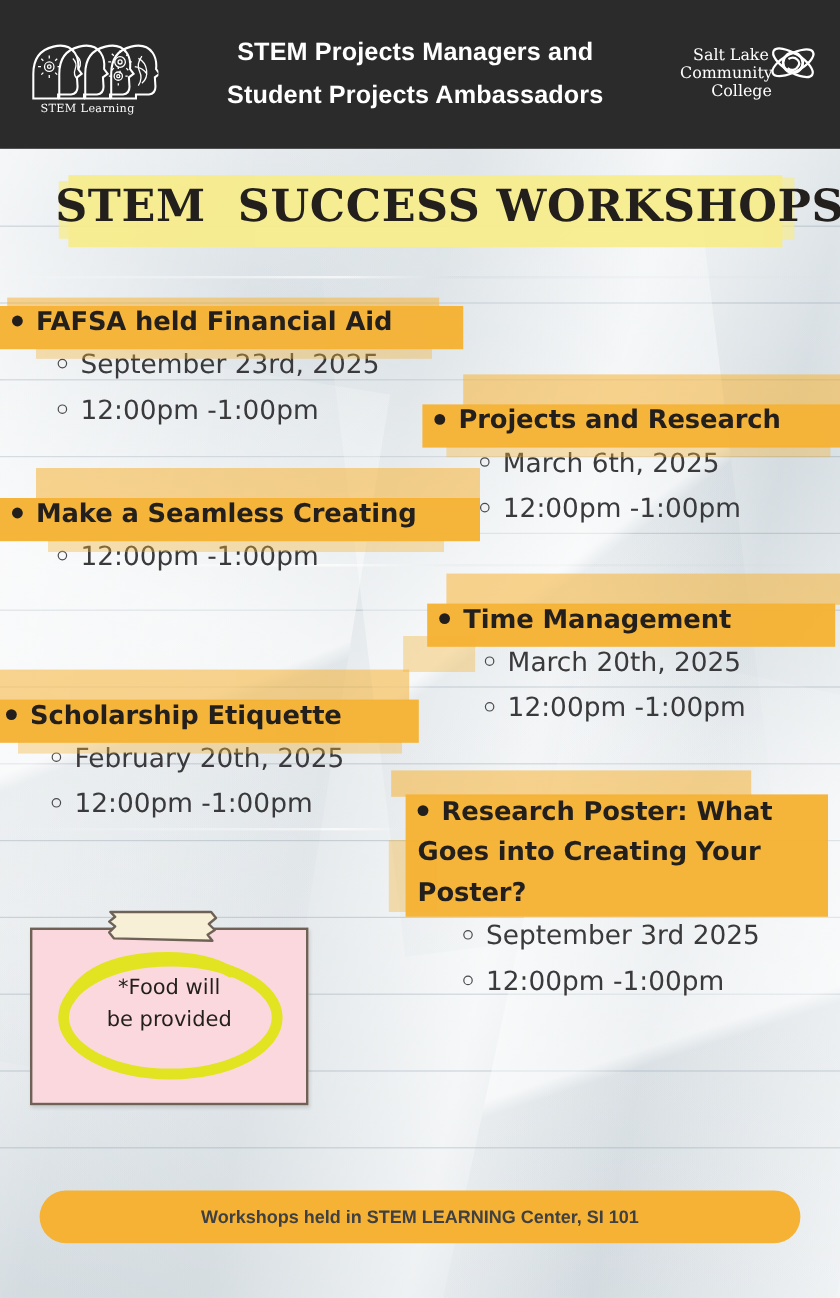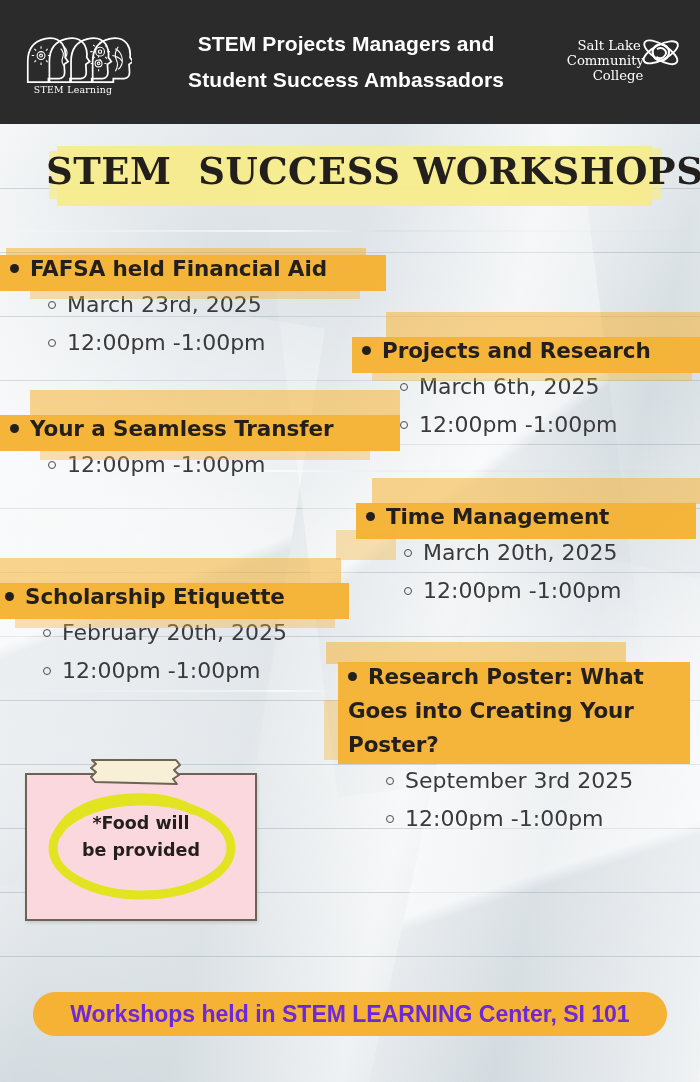--- a/index.html
+++ b/index.html
@@ -206,21 +206,21 @@
     height: 118px;
     z-index: 1;
   }
   #note-text {
     position: absolute;
     z-index: 2;
     left: 0; right: 0;
     top: 35px;
     text-align: center;
     font-family: "DejaVu Sans", sans-serif;
-    font-weight: bold;
+    font-weight: normal;
     font-size: 17.5px;
     line-height: 27px;
     color: #231f1c;
   }
 
   
   #footer-pill {
     position: absolute;
     left: 33px;
     top: 992px;
@@ -228,22 +228,22 @@
     height: 44px;
     background: #f5b234;
     border-radius: 22px;
     display: flex;
     align-items: center;
     justify-content: center;
   }
   #footer-text {
     font-family: "Liberation Sans", sans-serif;
     font-weight: bold;
-    font-size: 23px;
-    color: #6d28d9;
+    font-size: 15px;
+    color: #404040;
     white-space: pre;
   }
 </style>
 </head>
 <body>
 
 <div id="poster">
 
   <div class="ruled" style="top:316px"></div>
   <div class="ruled" style="top:380px"></div>
@@ -288,21 +288,21 @@
           <circle cx="172" cy="82" r="2.6"></circle>
           <path d="M172 70 v-4 M172 94 v4 M160 82 h-4 M184 82 h4"></path>
           <path d="M212 48 q-10 14 -4 26 q6 12 -2 24 M206 52 q12 6 14 20 q2 14 -8 22 M200 66 q14 2 20 12"></path>
         </g>
         <text x="120" y="142" font-family="DejaVu Serif, serif" font-size="19" fill="#ffffff" text-anchor="middle" letter-spacing="0.6">STEM Learning</text>
       </svg>
     </div>
 
     <div id="header-title">
       <div>STEM Projects Managers and</div>
-      <div>Student Success Ambassadors</div>
+      <div>Student Projects Ambassadors</div>
     </div>
 
     <div id="slcc-logo">
       <svg viewBox="0 0 200 90" width="126" height="57" aria-hidden="true">
         <g font-family="DejaVu Serif, serif" fill="#ffffff" text-anchor="middle">
           <text x="78" y="28" font-size="21">Salt Lake</text>
           <text x="72" y="52" font-size="21">Community</text>
           <text x="92" y="76" font-size="21">College</text>
         </g>
         <g fill="none" stroke="#ffffff" stroke-width="3">
@@ -320,41 +320,41 @@
     <div id="poster-title">STEM  SUCCESS WORKSHOPS</div>
   </div>
 
   <div class="workshop" style="left:10px; top:252px;">
     <div class="hl-head">
       <div class="hl-band b1" style="left:-12px; top:3px; width:388px; height:36px;"></div>
       <div class="hl-band b2" style="left:-4px; top:-4px; width:360px; height:10px;"></div>
       <div class="hl-band b3" style="left:20px; top:38px; width:330px; height:9px;"></div>
       <div class="head-text"><span class="bullet-dot"></span><span>FAFSA held Financial Aid</span></div>
     </div>
-    <div class="sub"><span class="ring"></span><span>March 23rd, 2025</span></div>
+    <div class="sub"><span class="ring"></span><span>September 23rd, 2025</span></div>
     <div class="sub"><span class="ring"></span><span>12:00pm -1:00pm</span></div>
   </div>
 
   <div class="workshop" style="left:362px; top:334px;">
     <div class="hl-head">
       <div class="hl-band b1" style="left:-10px; top:3px; width:348px; height:36px;"></div>
       <div class="hl-band b2" style="left:24px; top:-22px; width:316px; height:26px;"></div>
       <div class="hl-band b3" style="left:10px; top:38px; width:320px; height:9px;"></div>
       <div class="head-text"><span class="bullet-dot"></span><span>Projects and Research</span></div>
     </div>
     <div class="sub"><span class="ring"></span><span>March 6th, 2025</span></div>
     <div class="sub"><span class="ring"></span><span>12:00pm -1:00pm</span></div>
   </div>
 
   <div class="workshop" style="left:10px; top:412px;">
     <div class="hl-head">
       <div class="hl-band b1" style="left:-12px; top:3px; width:402px; height:36px;"></div>
       <div class="hl-band b2" style="left:20px; top:-22px; width:370px; height:26px;"></div>
       <div class="hl-band b3" style="left:30px; top:38px; width:330px; height:10px;"></div>
-      <div class="head-text"><span class="bullet-dot"></span><span>Your a Seamless Transfer</span></div>
+      <div class="head-text"><span class="bullet-dot"></span><span>Make a Seamless Creating</span></div>
     </div>
     <div class="sub"><span class="ring"></span><span>12:00pm -1:00pm</span></div>
   </div>
 
   <div class="workshop" style="left:366px; top:500px;">
     <div class="hl-head">
       <div class="hl-band b1" style="left:-10px; top:3px; width:340px; height:36px;"></div>
       <div class="hl-band b2" style="left:6px; top:-22px; width:330px; height:26px;"></div>
       <div class="hl-band b3" style="left:-30px; top:30px; width:60px; height:30px;"></div>
       <div class="head-text"><span class="bullet-dot"></span><span>Time Management</span></div>

